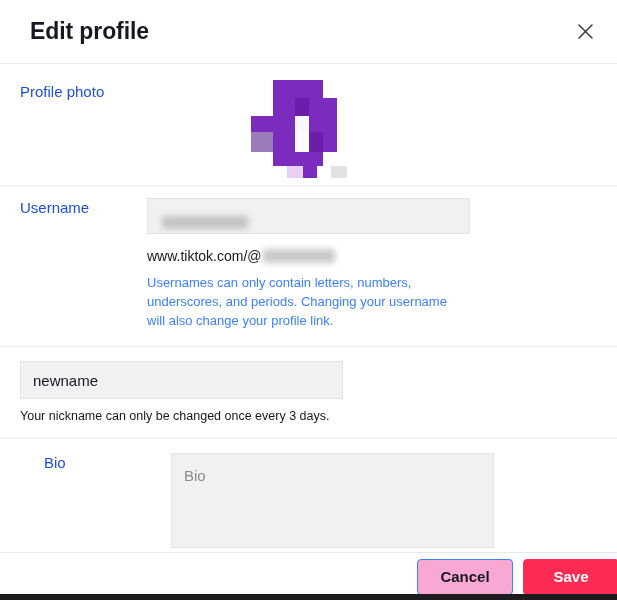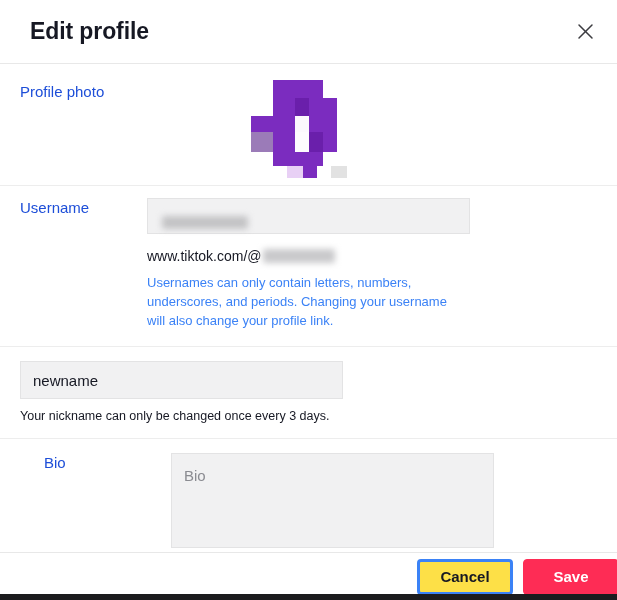--- a/index.html
+++ b/index.html
@@ -213,23 +213,23 @@
     min-width: 96px;
     border-radius: 4px;
     font-size: 15px;
     font-weight: 700;
     font-family: "Liberation Sans", sans-serif;
     cursor: pointer;
     padding: 0 16px;
     box-sizing: border-box;
   }
   .btn-cancel {
-    background: #fde047;
-    color: #161823;
-    border: 3px solid #3b82f6;
+    background: #f9a8d4;
+    color: #161823;
+    border: 1px solid #3b82f6;
   }
   .btn-save {
     background: #fe2c55;
     color: #ffffff;
     border: 1px solid #fe2c55;
     margin-right: -6px;
   }
 
   
   .window-bottom-bar {

